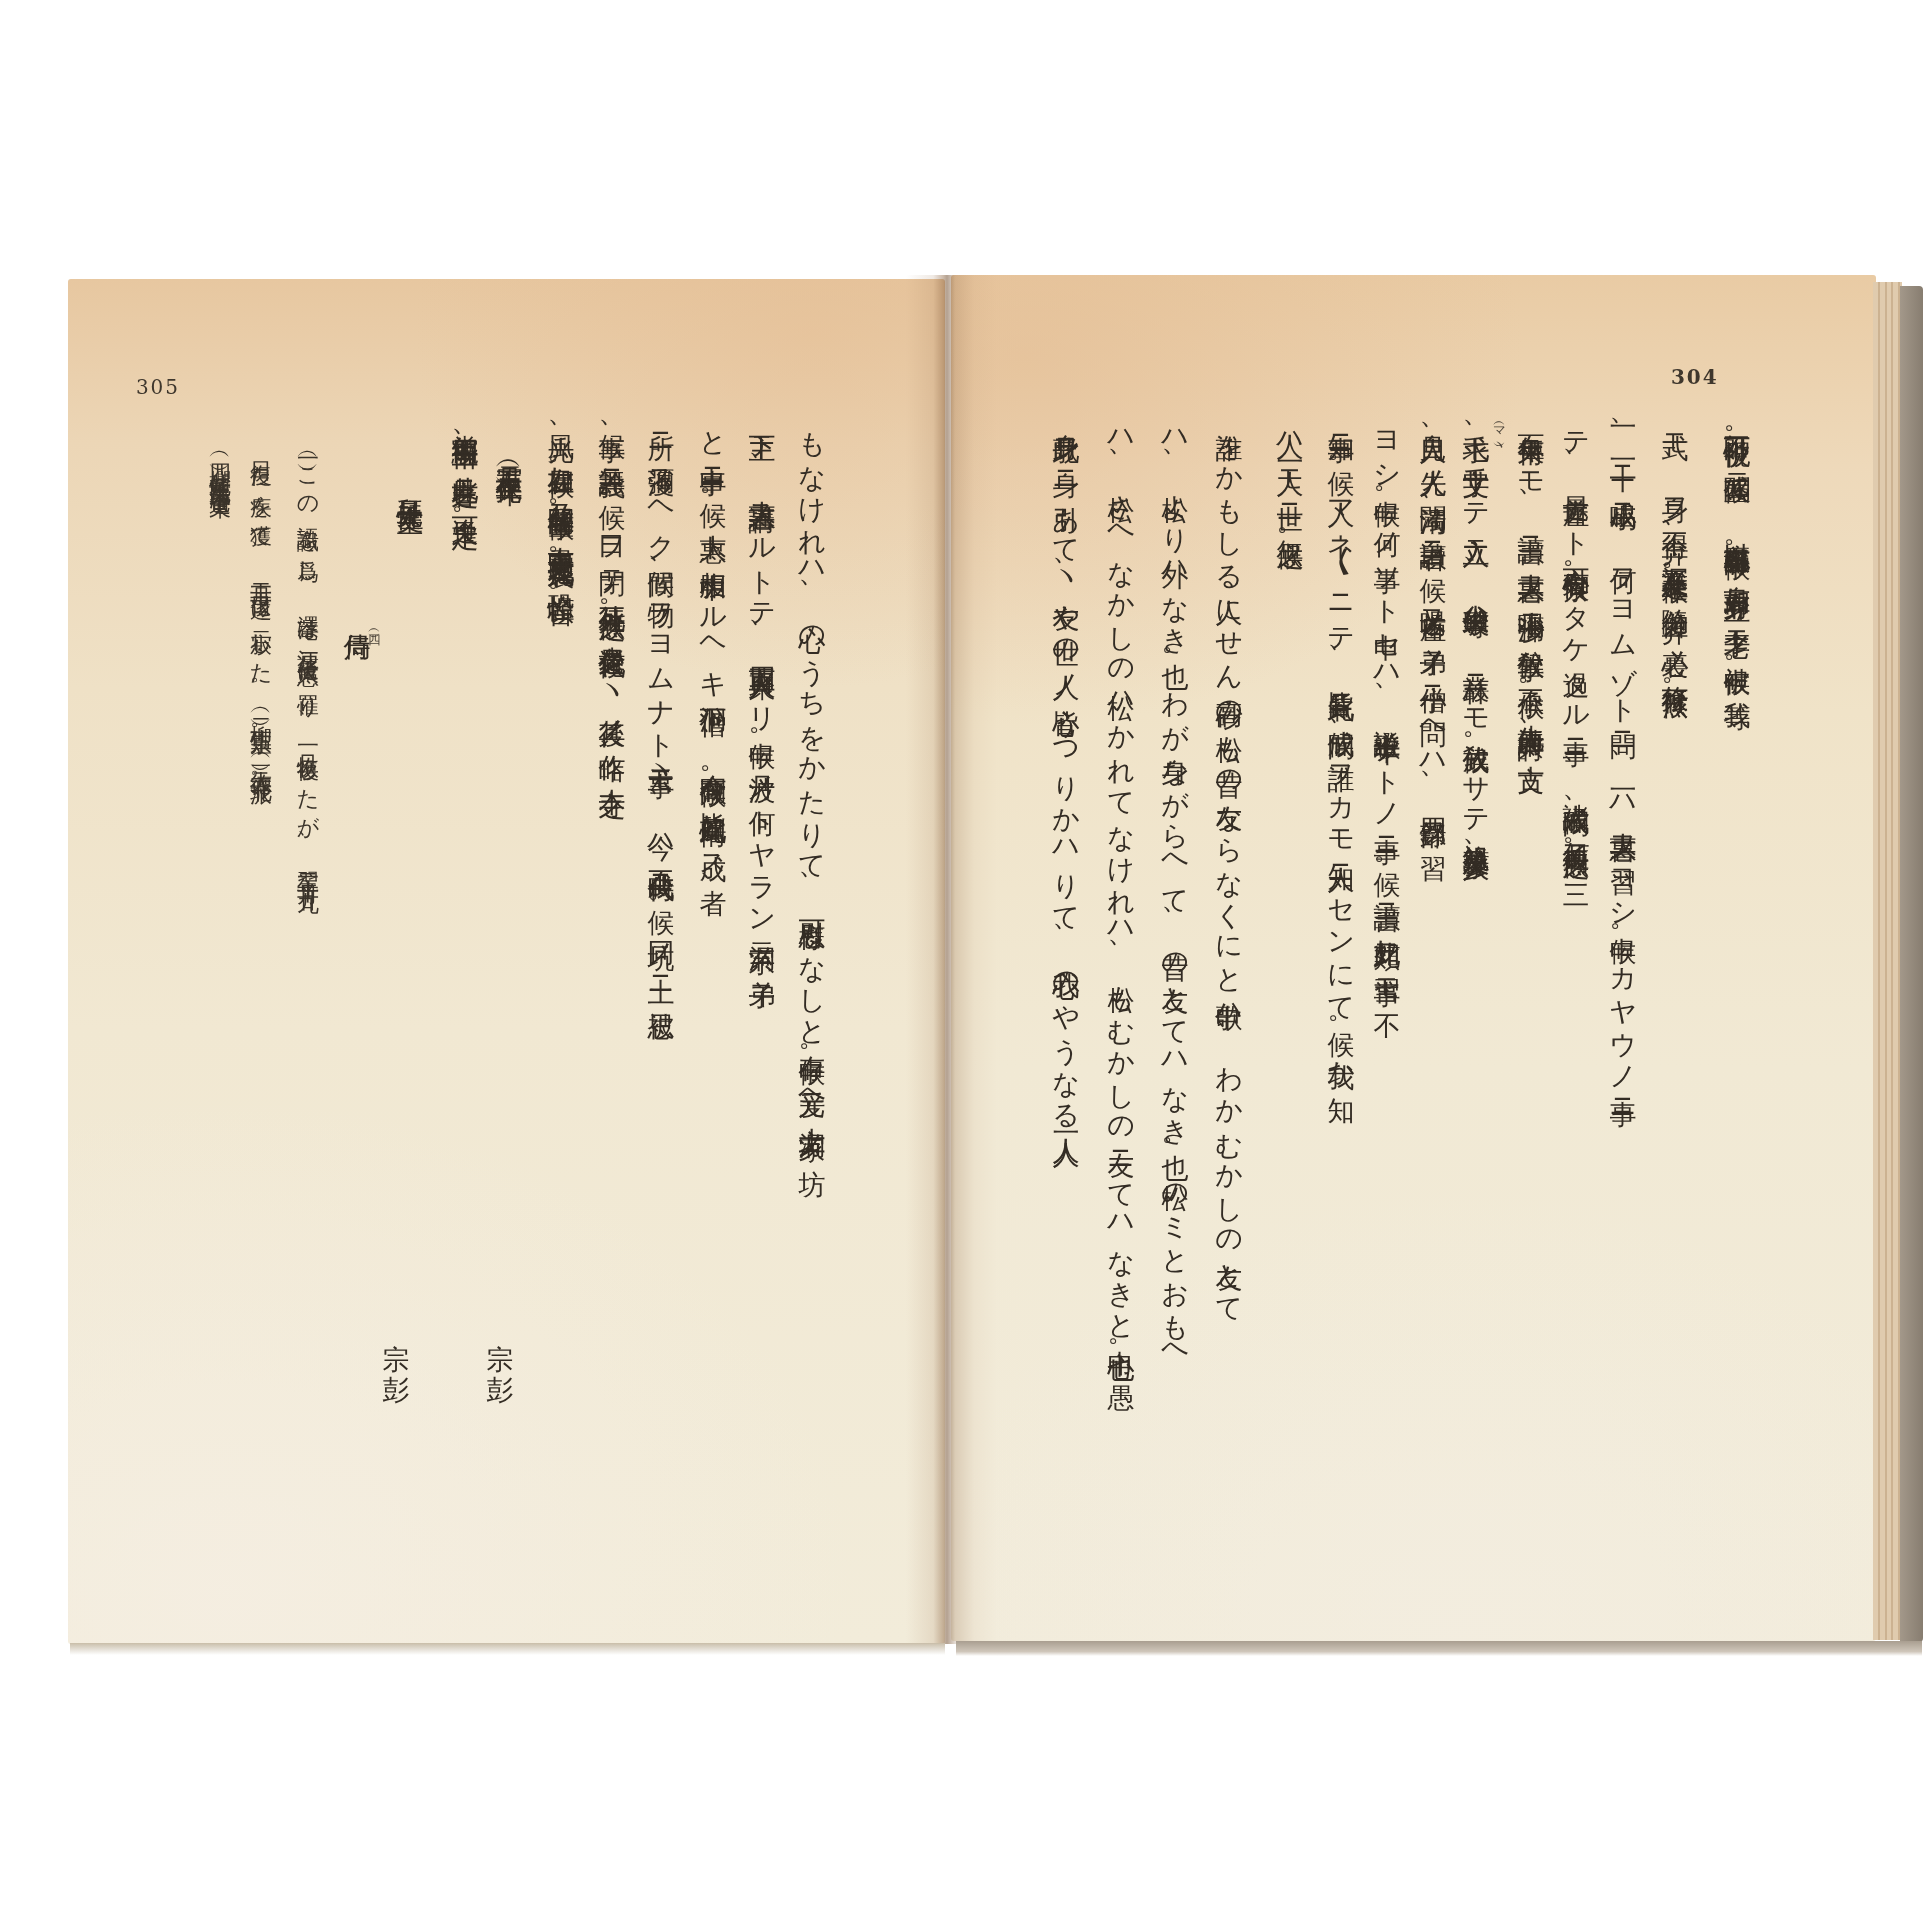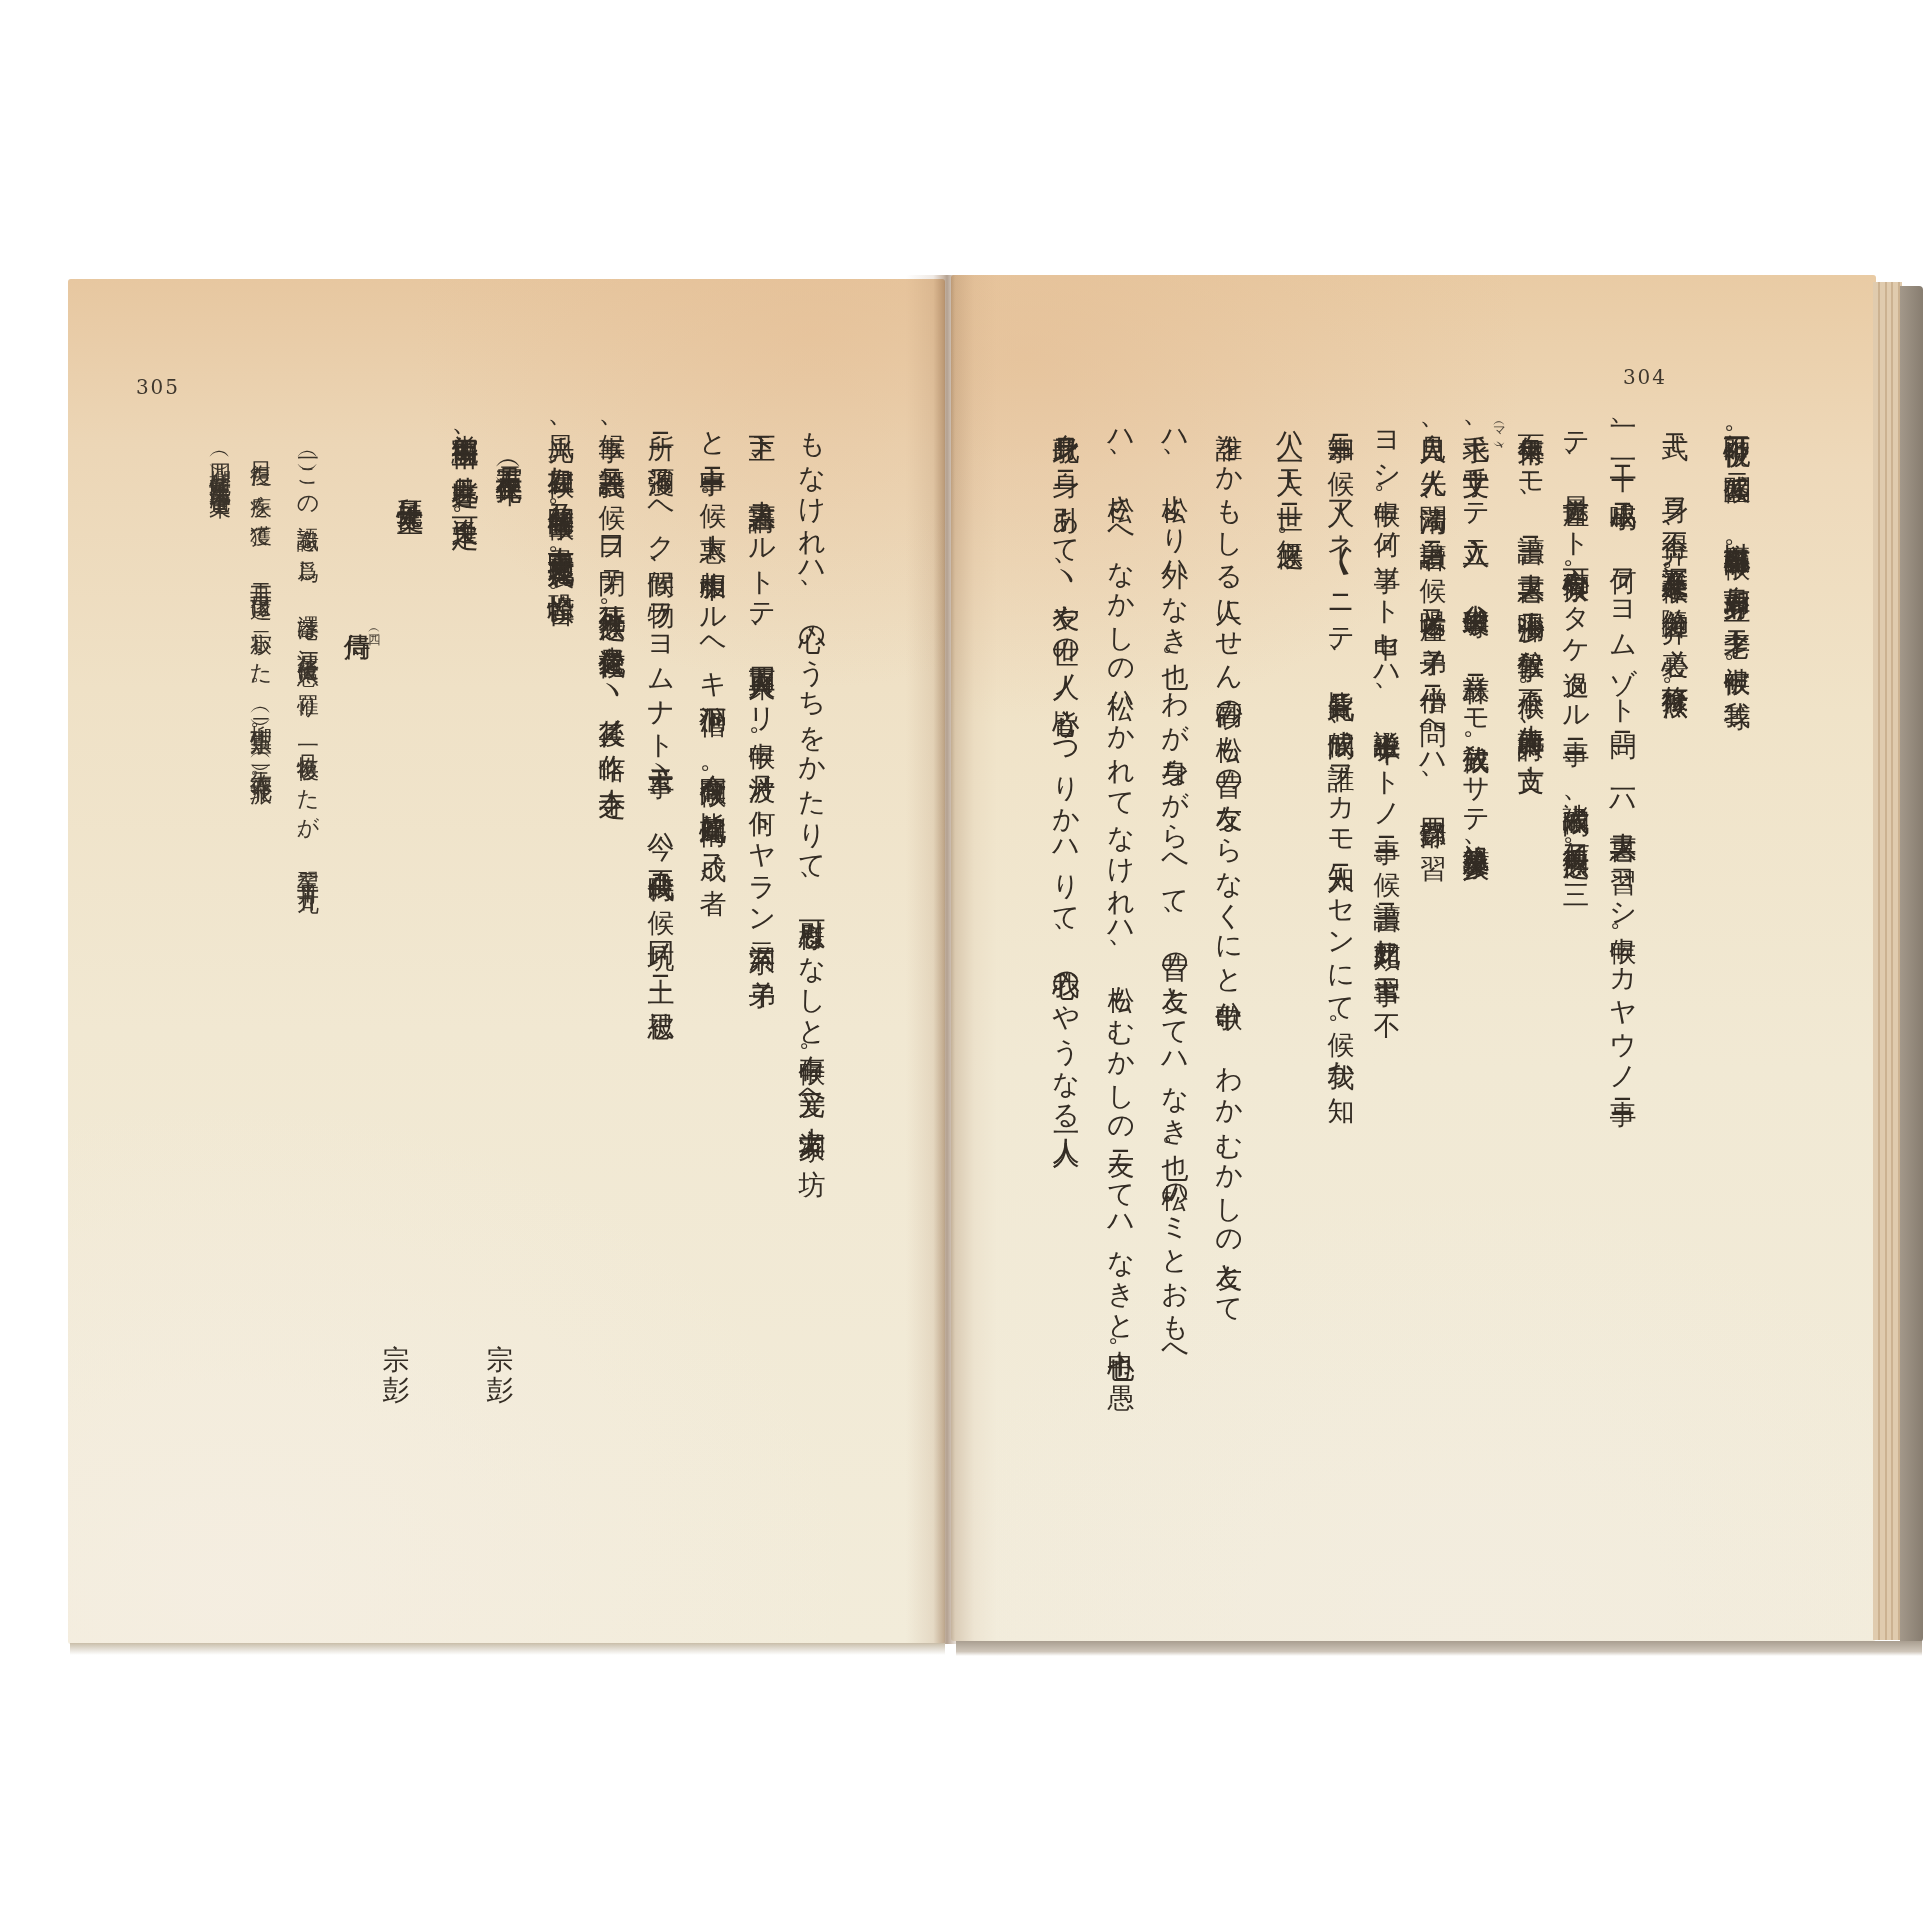--- a/index.html
+++ b/index.html
@@ -93,21 +93,21 @@
 
   <div class="page page-left"></div>
   <div class="page page-right"></div>
   <div class="gutter"></div>
   <div class="fore-edge"></div>
   <div class="cover-edge"></div>
   <div class="shadow-br"></div>
   <div class="shadow-bl"></div>
 
   <div class="pagenum" style="left:136px;top:375px;">305</div>
-  <div class="pagenum" style="left:1623px;top:365px;">304</div>
+  <div class="pagenum" style="left:1671px;top:365px;font-weight:bold;">304</div>
 
   <div class="vcol" style="left:1721px;top:413px;">師不可被悦。元盛聞候て、以魔事報師可申候。身如弃而身立ト李老モ被申候。我等</div>
   <div class="vcol" style="left:1659px;top:413px;">式モ、身ヲ不得弃、深業不及是非候。隨分御弃ノ心裏ノ修行可然候。</div>
   <div class="vcol" style="left:1607px;top:413px;">一、十一ニ成小喝ニ、何ヲヨムゾト問ニ、一ハ大惠書ヲ習ヨシ申候。カヤウノ事ニ</div>
   <div class="vcol" style="left:1560px;top:413px;">テ、晃首座ナト心可有御察候。タケ過タル事ニ、諸人成候間、何共了簡無之候。三</div>
   <div class="vcol" style="left:1515px;top:413px;">百年來傳テモ、讀書ニ大惠書ヲ小喝沙彌ニ敎候事ハ不承候。先唐詩中興詩、古文、</div>
   <div class="vcol" style="left:1460px;top:413px;">毛求、千字文サテ立入テ、山谷東坡等ハ、叢林ニモ敎成候。サテ祖錄等及參學人、</div>
   <div class="small-v" style="left:1492px;top:417px;">（マヽ）</div>
   <div class="vcol" style="left:1417px;top:413px;">自見人、先人ノ聞淸濁、自讀者ニ候。又暘首座ノ弟子ノ小僧ニ問ヘハ、四部錄ヲ習</div>
   <div class="vcol" style="left:1371px;top:413px;">ヨシ申候。何ノ事ソト申セハ、證道歌十牛ナトノ事ニ候。讀書ニ如此類ヲ習事モ不</div>

